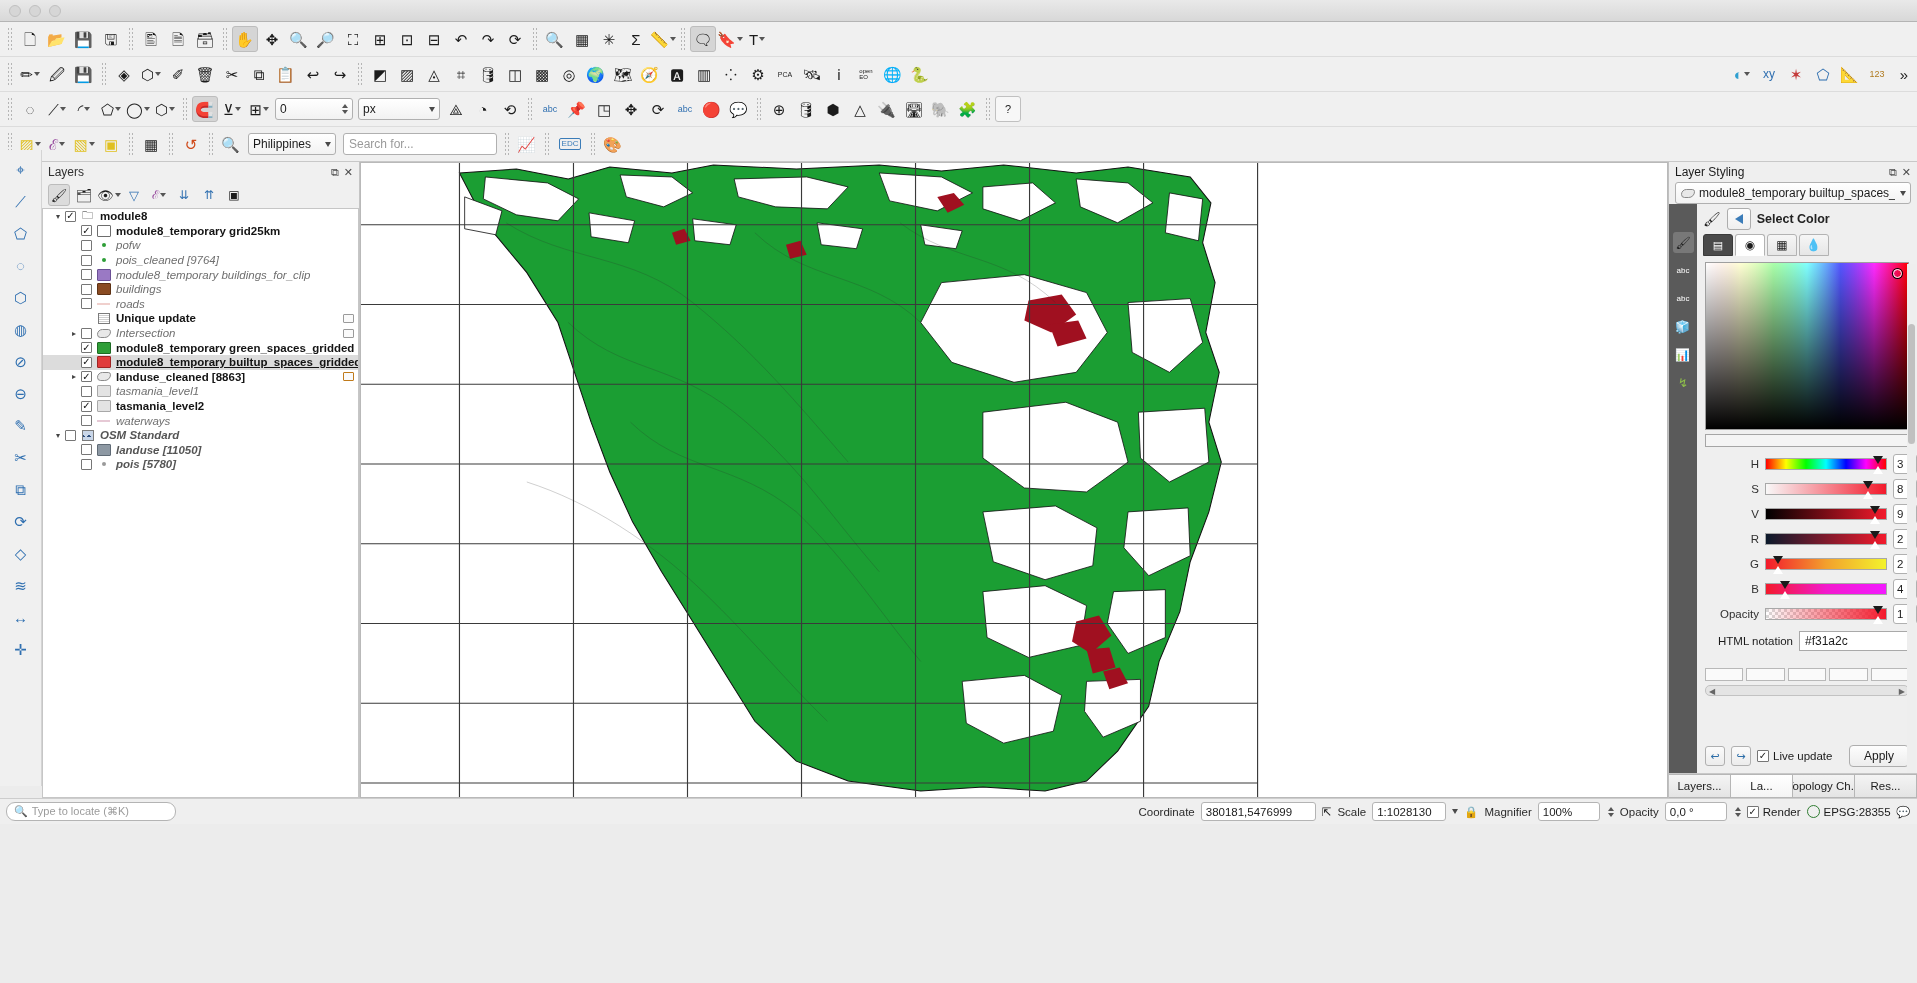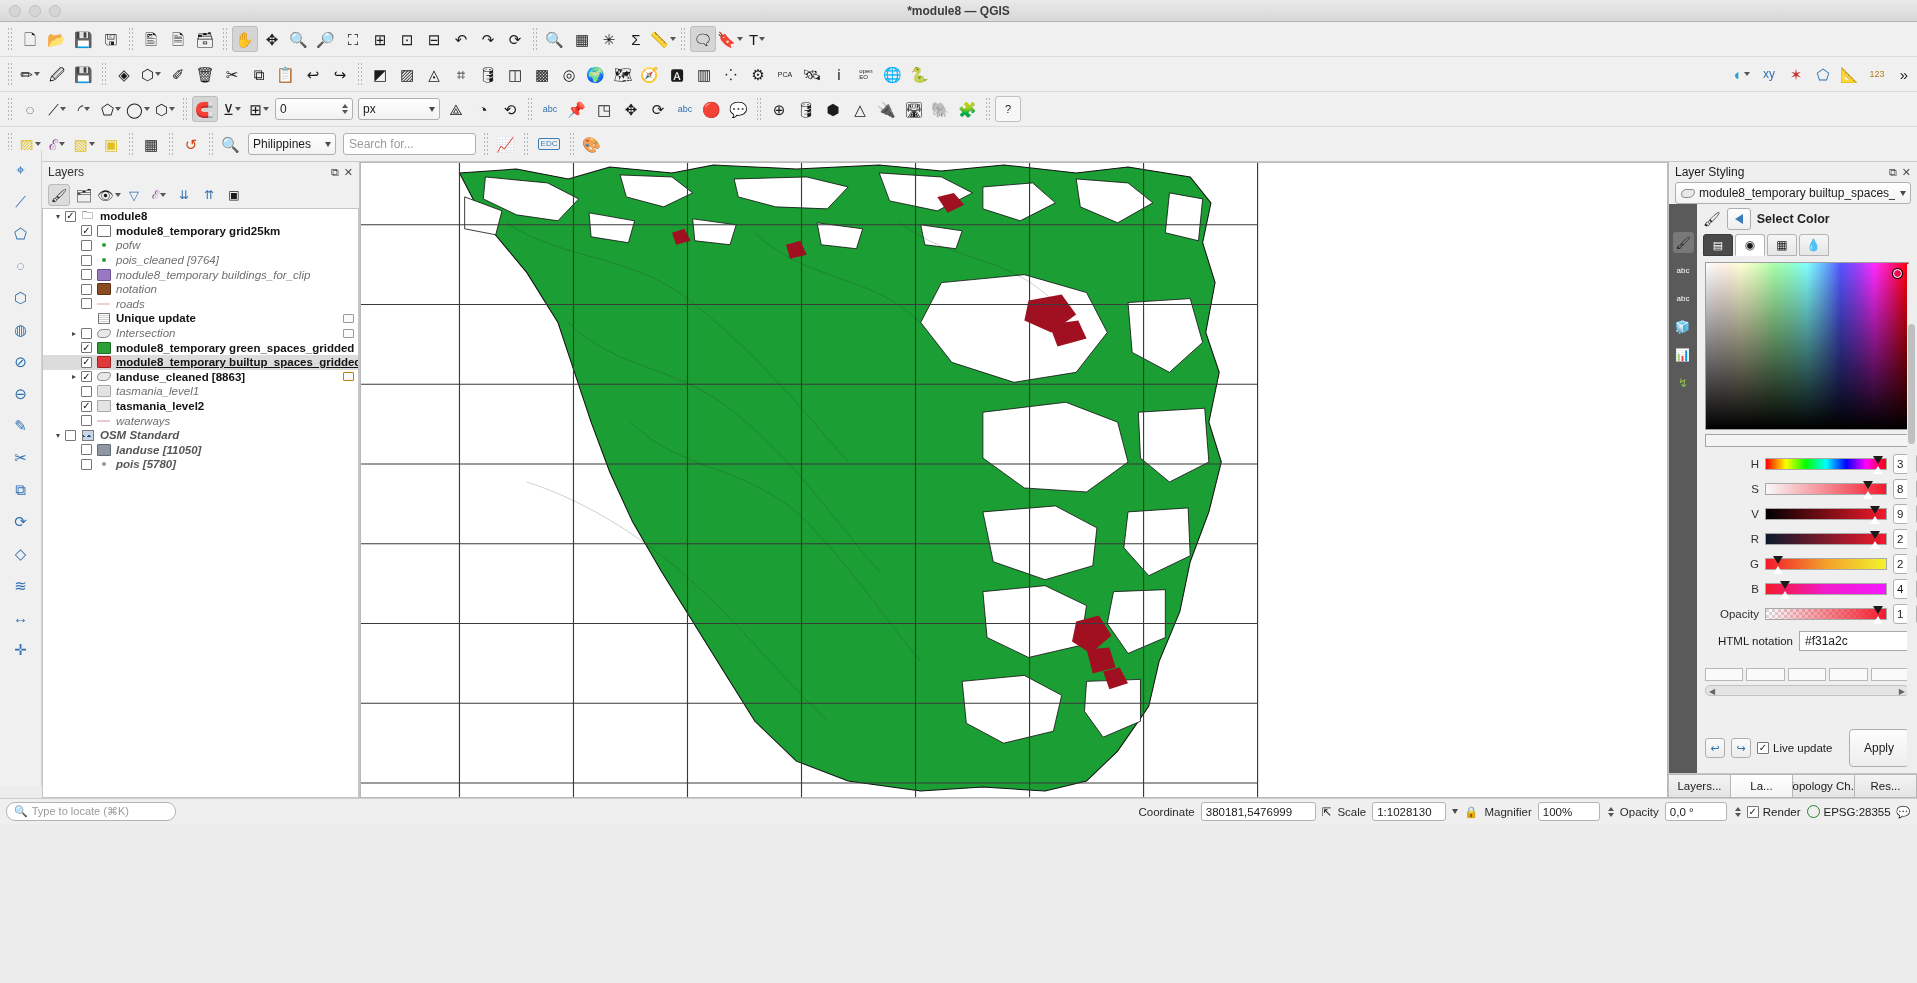--- a/index.html
+++ b/index.html
@@ -221,21 +221,21 @@
   .pal-row{margin:14px 8px 0 8px;display:flex;gap:3px;}
   .pal{flex:1;height:13px;border:1px solid #b8b8b8;background:#fafafa;}
   .hscroll{margin:4px 8px 0 8px;height:11px;background:#e4e4e4;border:1px solid #c2c2c2;border-radius:5px;position:relative;}
   .hscroll .hsarrow{position:absolute;top:1px;font-size:8px;color:#666;}
   .btm-btns{display:flex;align-items:center;gap:6px;padding:6px 8px;margin-top:auto;}
   .rbtn{width:20px;height:20px;border:1px solid #b0b0b0;border-radius:3px;background:linear-gradient(#fbfbfb,#ececec);
      display:flex;align-items:center;justify-content:center;font-size:11px;color:#2d6ea8;}
   .chkline{display:flex;align-items:center;gap:4px;font-size:11.5px;}
   .chk{width:12px;height:12px;border:1px solid #767676;background:#fff;border-radius:1px;
      display:flex;align-items:center;justify-content:center;font-size:10px;line-height:1;}
-  .applybtn{margin-left:auto;height:38px;padding:0 14px;border:1px solid #aeaeae;border-radius:4px;
+  .applybtn{margin-left:auto;height:22px;padding:0 14px;border:1px solid #aeaeae;border-radius:4px;
      background:linear-gradient(#fdfdfd,#ededed);display:flex;align-items:center;font-size:12px;}
   .sty-tabs{display:flex;height:25px;border-top:1px solid #c8c8c8;}
   .sty-tab{flex:1;border:1px solid #b6b6b6;border-left:none;background:linear-gradient(#f4f4f4,#e4e4e4);
      display:flex;align-items:center;justify-content:center;font-size:11.5px;overflow:hidden;white-space:nowrap;}
   .sty-tab.act{background:linear-gradient(#ffffff,#f4f4f4);}
 
   
   .vsb{position:absolute;right:1px;top:60px;width:9px;height:520px;background:#eee;}
   .vsb i{position:absolute;left:1px;top:60px;width:7px;height:120px;background:#c0c0c0;border-radius:4px;display:block;}
 
@@ -260,21 +260,20 @@
 </style>
 </head>
 <body>
 
 <div class="titlebar">
   <div class="traffic">
     <div class="tl"></div>
     <div class="tl"></div>
     <div class="tl"></div>
   </div>
-  <div class="titletext">*module8 — QGIS</div>
 </div>
 
 <div class="toolbar">
   <div class="tb-grip"></div>
   <div class="tb-btn">
       <span class="ico">🗋</span>
     </div>
   <div class="tb-btn">
       <span class="ico">📂</span>
     </div>
@@ -628,21 +627,21 @@
       <span class="ico" style="color:#d04a1a">↺</span>
     </div>
   <div class="tb-grip"></div>
   <div class="tb-btn">
       <span class="ico" style="color:#1fa0c8">🔍</span>
     </div>
   <div class="combo" style="width:88px;margin:0 3px;">
     <span class="cv">Philippines</span>
     <span class="ar"></span>
   </div>
-  <div class="field ph" style="width:133px;margin:0 3px;">Search for...</div>
+  <div class="field ph" style="width:154px;margin:0 3px;">Search for...</div>
   <div class="tb-grip"></div>
   <div class="tb-btn">
       <span class="ico" style="color:#2f6fb0">📈</span>
     </div>
   <div class="tb-grip"></div>
   <div class="tb-btn" style="width:32px">
       <span class="ico" style="font-size:8px;border:1px solid #3b7cb8;border-radius:2px;padding:1px 2px;color:#3b7cb8">EDC</span>
     </div>
   <div class="tb-grip"></div>
   <div class="tb-btn">
@@ -785,21 +784,21 @@
           </span>
           <span class="lbl ital">module8_temporary buildings_for_clip</span>
         </div>
         <div class="row">
           <span style="width:22px;flex:0 0 22px"></span>
           <span class="exp"></span>
           <span class="cb"></span>
           <span class="sym">
             <span class="sq br"></span>
           </span>
-          <span class="lbl ital">notation</span>
+          <span class="lbl ital">buildings</span>
         </div>
         <div class="row">
           <span style="width:22px;flex:0 0 22px"></span>
           <span class="exp"></span>
           <span class="cb"></span>
           <span class="sym">
             <span class="line"></span>
           </span>
           <span class="lbl ital">roads</span>
         </div>

